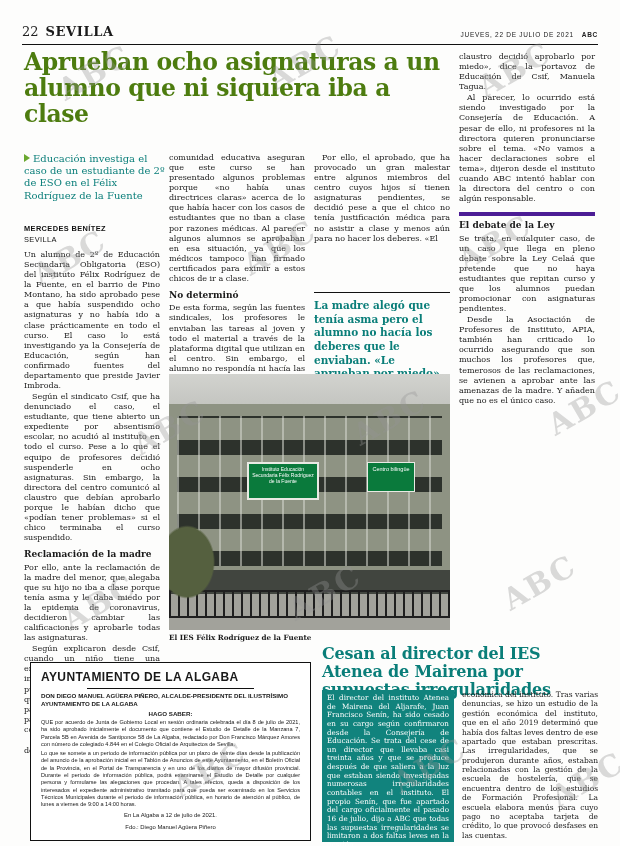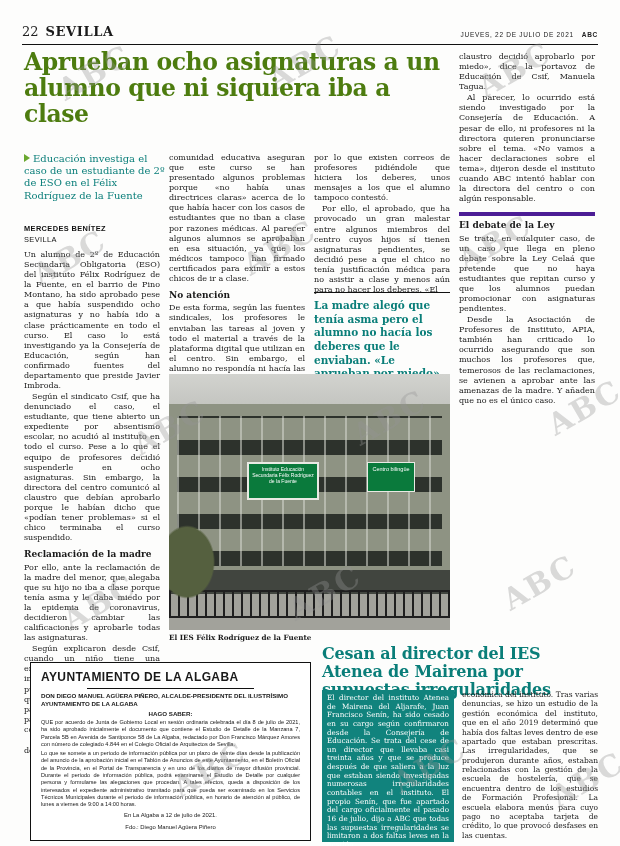--- a/index.html
+++ b/index.html
@@ -129,26 +129,25 @@
     <p>Un alumno de 2º de Educación Secundaria Obligatoria (ESO) del instituto Félix Rodríguez de la Fuente, en el barrio de Pino Montano, ha sido aprobado pese a que había suspendido ocho asignaturas y no había ido a clase prácticamente en todo el curso. El caso lo está investigando ya la Consejería de Educación, según han confirmado fuentes del departamento que preside Javier Imbroda.</p>
     <p class="ind">Según el sindicato Csif, que ha denunciado el caso, el estudiante, que tiene abierto un expediente por absentismo escolar, no acudió al instituto en todo el curso. Pese a lo que el equipo de profesores decidió suspenderle en ocho asignaturas. Sin embargo, la directora del centro comunicó al claustro que debían aprobarlo porque le habían dicho que «podían tener problemas» si el chico terminaba el curso suspendido.</p>
     <h3 class="subhead">Reclamación de la madre</h3>
     <p>Por ello, ante la reclamación de la madre del menor, que alegaba que su hijo no iba a clase porque tenía asma y le daba miedo por la epidemia de coronavirus, decidieron cambiar las calificaciones y aprobarle todas las asignaturas.</p>
     <p class="ind">Según explicaron desde Csif, cuando un niño tiene una enfermedad reconocida que le imposibilita ir a clase el médico puede extenderle un certificado que le exima de asistir. Pero, al parecer, el asma no es motivo para que se deje de asistir al colegio.</p>
     <p class="ind">En este sentido, otras fuentes de la</p>
   </div>
 
   <div class="col col2">
     <p>comunidad educativa aseguran que este curso se han presentado algunos problemas porque «no había unas directrices claras» acerca de lo que había hacer con los casos de estudiantes que no iban a clase por razones médicas. Al parecer algunos alumnos se aprobaban en esa situación, ya que los médicos tampoco han firmado certificados para eximir a estos chicos de ir a clase.</p>
-    <h3 class="subhead">No atención</h3>
+    <h3 class="subhead">No determinó</h3>
     <p>De esta forma, según las fuentes sindicales, los profesores le enviaban las tareas al joven y todo el material a través de la plataforma digital que utilizan en el centro. Sin embargo, el alumno no respondía ni hacía las tareas,</p>
   </div>
 
   <div class="col col3">
-    <p>por lo que existen correos de profesores pidiéndole que hiciera los deberes, unos mensajes a los que el alumno tampoco contestó.</p>
     <p class="ind">Por ello, el aprobado, que ha provocado un gran malestar entre algunos miembros del centro cuyos hijos sí tienen asignaturas pendientes, se decidió pese a que el chico no tenía justificación médica para no asistir a clase y menos aún para no hacer los deberes. «El</p>
   </div>
 
   <div class="pullquote">La madre alegó que tenía asma pero el alumno no hacía los deberes que le enviaban. «Le aprueban por miedo», dice Csif</div>
 
   <div class="col col4">
     <p>claustro decidió aprobarlo por miedo», dice la portavoz de Educación de Csif, Manuela Tagua.</p>
     <p class="ind">Al parecer, lo ocurrido está siendo investigado por la Consejería de Educación. A pesar de ello, ni profesores ni la directora quieren pronunciarse sobre el tema. «No vamos a hacer declaraciones sobre el tema», dijeron desde el instituto cuando ABC intentó hablar con la directora del centro o con algún responsable.</p>
     <h3 class="subhead ruled">El debate de la Ley</h3>
     <p>Se trata, en cualquier caso, de un caso que llega en pleno debate sobre la Ley Celaá que pretende que no haya estudiantes que repitan curso y que los alumnos puedan promocionar con asignaturas pendientes.</p>

